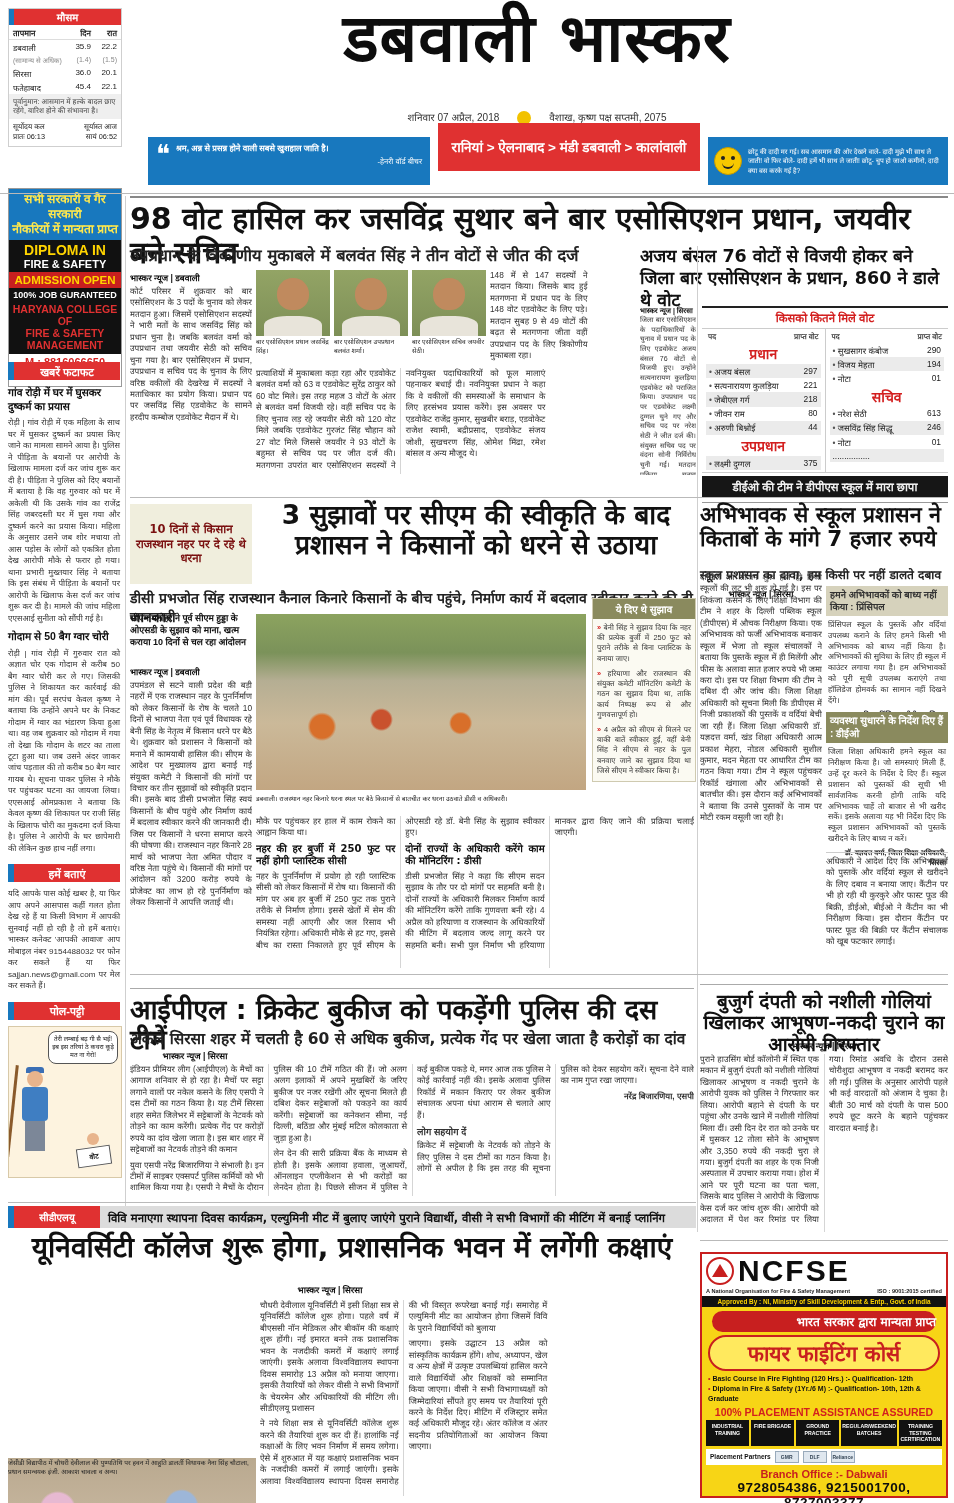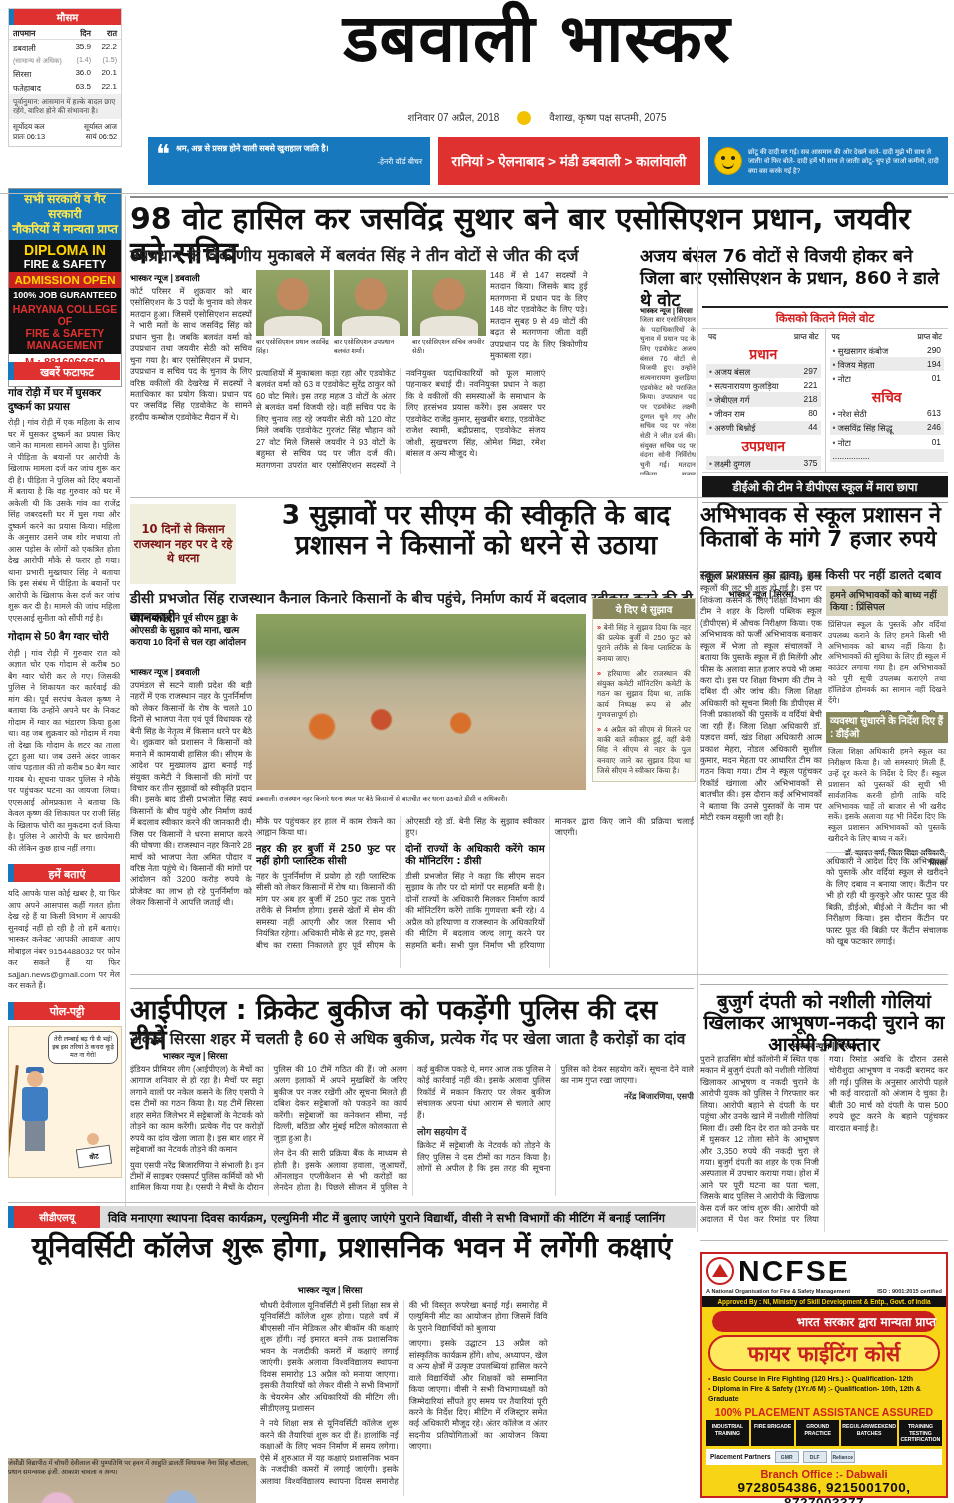--- a/index.html
+++ b/index.html
@@ -34,21 +34,21 @@
   #masthead .title{font-size:66px;font-weight:900;letter-spacing:1px;color:#0d0d0d;line-height:1.05;}
   #dateline{left:126px;top:110px;width:822px;text-align:center;font-size:10px;color:#333;}
   .yellow-dot{display:inline-block;width:14px;height:14px;border-radius:50%;background:#f2c200;
       vertical-align:middle;margin:0 18px;}
   
   .bluebox{background:#1878be;color:#fff;}
   #quotebox{left:148px;top:137px;width:282px;height:48px;padding:6px 8px;box-sizing:border-box;}
   #quotebox .q{float:left;font-size:26px;line-height:0.9;margin-right:6px;color:#fff;}
   #quotebox .t{font-size:8.2px;font-weight:bold;line-height:1.35;}
   #quotebox .a{font-size:7.6px;text-align:right;margin-top:2px;}
-  #navbar{left:438px;top:137px;width:262px;height:48px;background:#e03131;color:#fff;
+  #navbar{left:438px;top:123px;width:262px;height:48px;background:#e03131;color:#fff;
       display:flex;align-items:center;justify-content:center;font-weight:800;font-size:13.5px;}
   #jokebox{left:708px;top:137px;width:240px;height:48px;display:flex;align-items:center;
       padding:4px 6px;box-sizing:border-box;}
   .smiley{width:26px;height:26px;border-radius:50%;background:#f7c800;border:1px solid #c59a00;
       position:relative;flex:0 0 26px;margin-right:6px;}
   .smiley::before{content:"";position:absolute;left:6px;top:8px;width:4px;height:4px;border-radius:50%;
       background:#222;box-shadow:10px 0 0 #222;}
   .smiley::after{content:"";position:absolute;left:7px;top:13px;width:12px;height:6px;
       border-bottom:2px solid #222;border-radius:0 0 10px 10px;}
   #jokebox .t{font-size:6.7px;line-height:1.35;}
@@ -104,21 +104,21 @@
   .vt-row{display:flex;justify-content:space-between;font-size:8.4px;padding:1.6px 3px;color:#222;}
   .vt-row:nth-child(odd){background:#ebebeb;}
   .vt-row .nm::before{content:"• ";color:#555;}
   .vt-note{font-size:7.2px;line-height:1.35;color:#444;padding:4px 6px;border-top:1px solid #ccc;}
   .qmark{display:inline-block;width:8px;height:8px;background:#999;margin-right:4px;
       clip-path:polygon(0 0,100% 0,100% 70%,40% 70%,15% 100%,25% 70%,0 70%);}
   
   #deo-bar{left:702px;top:476px;width:246px;height:21px;background:#161616;color:#f2f2f2;
       display:flex;align-items:center;justify-content:center;font-weight:800;font-size:11.5px;}
   
-  #canal-kicker{left:130px;top:504px;width:106px;height:80px;background:#f0eedd;
+  #canal-kicker{left:130px;top:504px;width:122px;height:80px;background:#f0eedd;
       display:flex;align-items:center;justify-content:center;text-align:center;
       font-size:11.5px;font-weight:800;line-height:1.3;color:#7a1010;padding:2px;box-sizing:border-box;}
   #canal-headline{left:258px;top:500px;width:436px;font-size:26.5px;text-align:center;}
   #canal-subhead{left:130px;top:588px;width:564px;font-size:14px;font-weight:800;color:#222;}
   #canal-intro{left:130px;top:612px;width:122px;font-size:9px;font-weight:800;line-height:1.35;color:#111;}
   #canal-byline{left:130px;top:666px;width:122px;}
   #canal-body1{left:130px;top:680px;width:122px;height:288px;}
   #canal-photo{left:256px;top:614px;width:330px;height:176px;
       background:
         radial-gradient(circle at 20% 64%,#d86f2a 0 4%,transparent 5%),
@@ -227,21 +227,21 @@
         <span class="d">(1.4)</span>
         <span class="n">(1.5)</span>
       </div>
     <div class="w-row">
       <span class="c">सिरसा</span>
         <span class="d">36.0</span>
         <span class="n">20.1</span>
       </div>
     <div class="w-row">
       <span class="c">फतेहाबाद</span>
-        <span class="d">63.5</span>
+        <span class="d">45.4</span>
         <span class="n">22.1</span>
       </div>
     <div class="fc">पूर्वानुमान: आसमान में हल्के बादल छाए रहेंगे, बारिश होने की संभावना है।</div>
     <div class="sun">
       <div><span>सूर्योदय कल</span><br>
            <span>प्रातः 06:13</span></div>
       <div><span>सूर्यास्त आज</span><br>
            <span>सायं 06:52</span></div>
     </div>
   </div>

